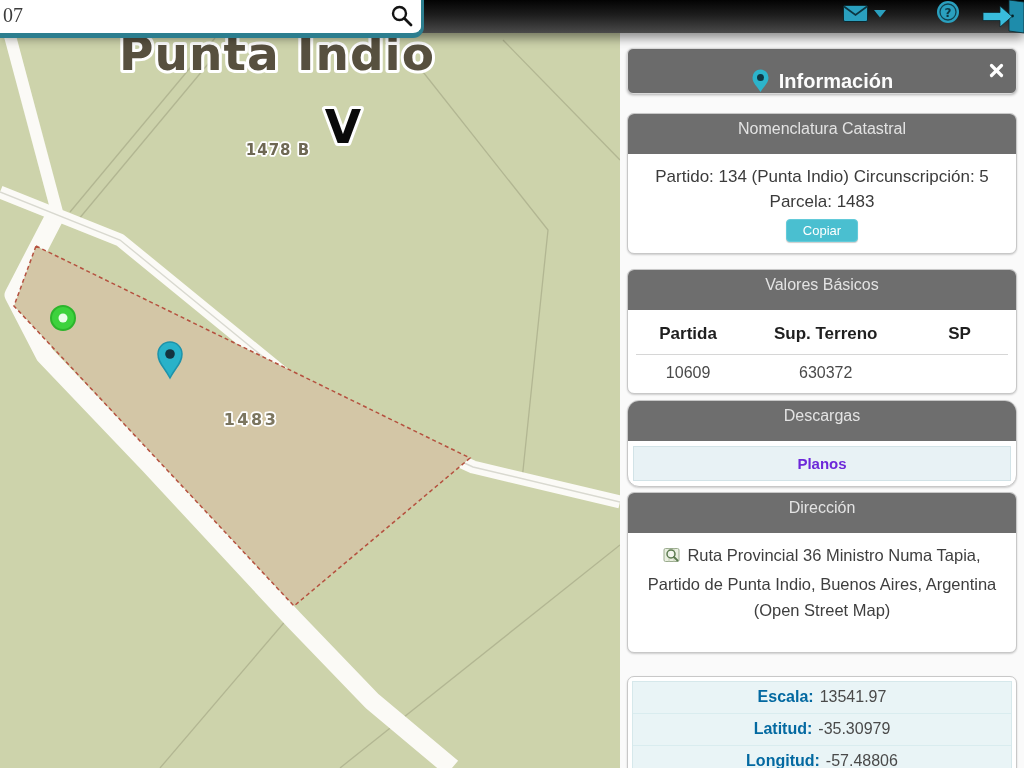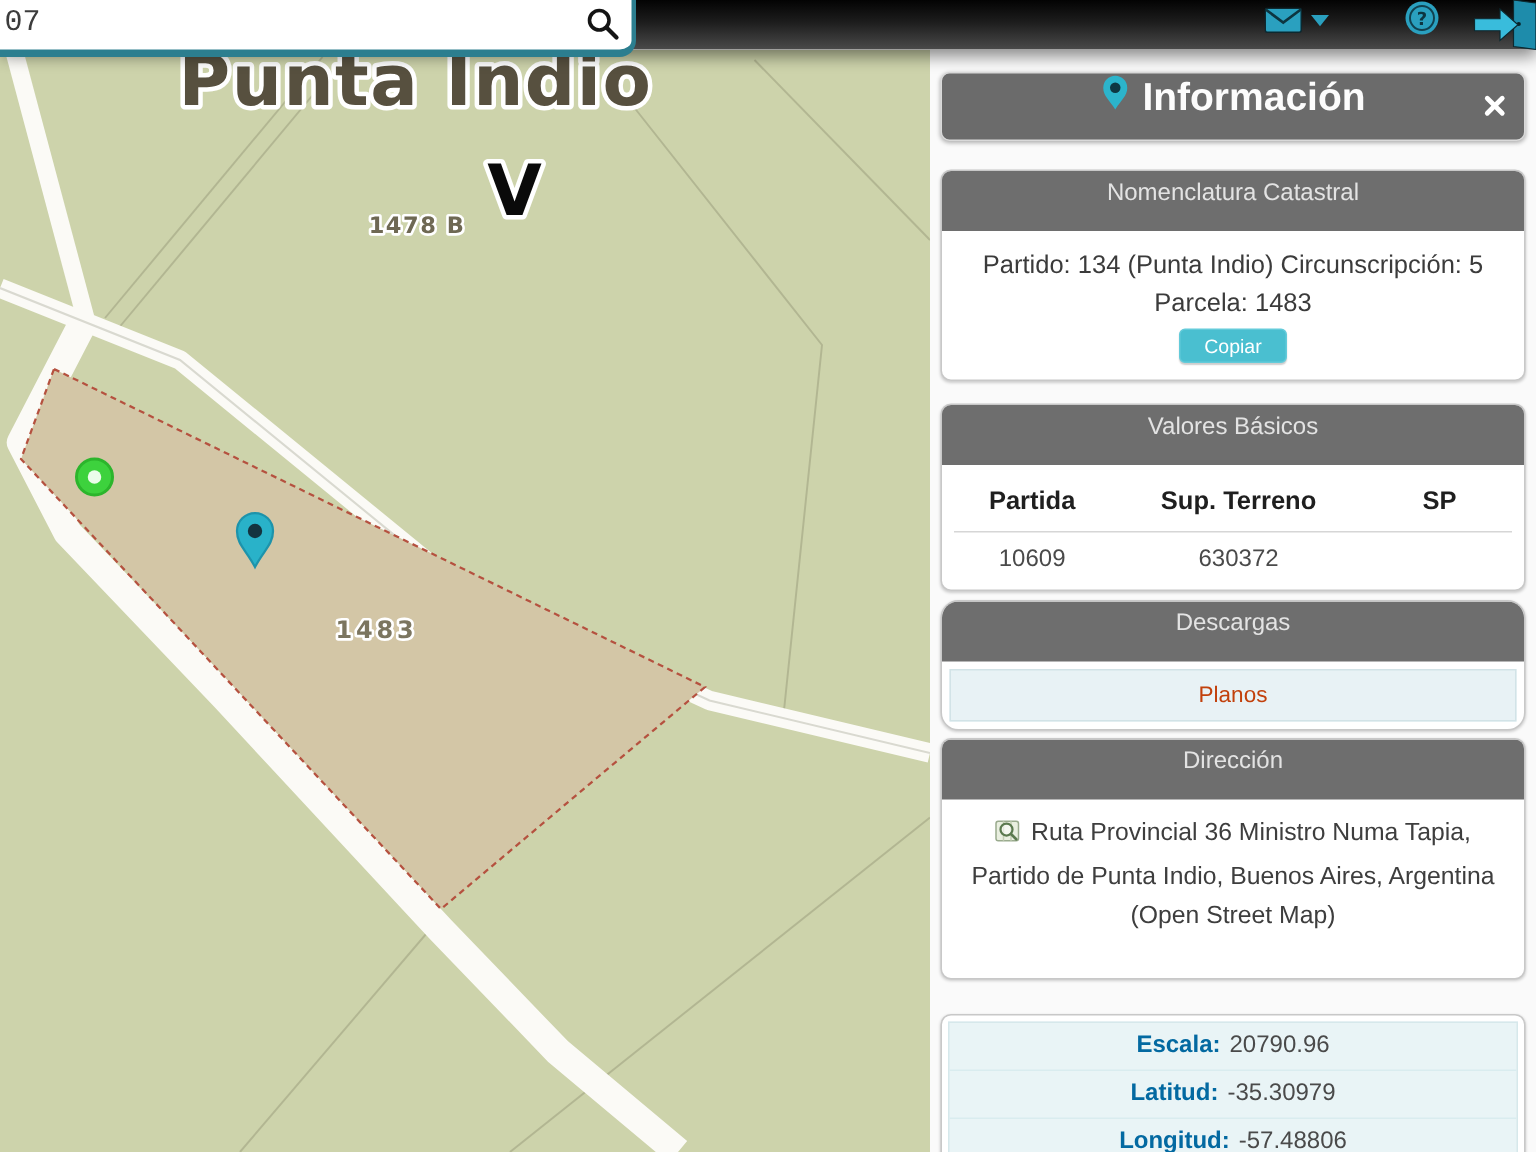--- a/index.html
+++ b/index.html
@@ -16,42 +16,42 @@
     box-shadow:0 5px 10px rgba(0,0,0,.45);
   }
   .search-wrap{
     position:absolute;left:0;top:0;width:421px;height:33px;z-index:30;
     background:#ffffff;
     border-bottom:5px solid #2c7e8f;border-right:3px solid #2c7e8f;
     border-bottom-right-radius:11px;
   }
   .search-input{
     position:absolute;left:0;top:0;width:370px;height:31px;border:none;outline:none;
-    background:transparent;font-family:Liberation Mono, monospace;
+    background:transparent;font-family:Liberation Serif, serif;
     font-size:20px;color:#3c3c3c;padding:0 0 0 3px;
   }
   .search-btn{
     position:absolute;right:4px;top:3px;width:30px;height:28px;
     background:transparent;border:none;padding:0;cursor:pointer;
   }
   .tb-btn{position:absolute;background:transparent;border:none;padding:0;cursor:pointer;display:flex;align-items:center;}
   .mail-btn{left:843px;top:5px;gap:6px;}
   .help-btn{left:936px;top:0px;}
   .exit-btn{left:981px;top:0px;}
   
   .map-area{position:absolute;left:0;top:33px;width:620px;height:735px;overflow:hidden;}
   
   .sidebar{
     position:absolute;left:620px;top:33px;width:404px;height:735px;
     background:#fafafa;box-sizing:border-box;padding:15px 7px 0 7px;
   }
   .panel-header{
-    position:relative;display:flex;align-items:flex-start;justify-content:center;gap:9px;
+    position:relative;display:flex;align-items:flex-end;justify-content:center;gap:9px;
     height:44px;background:#6b6b6b;border:1px solid #d9d9d9;border-radius:6px;
-    color:#fcfcfc;font-size:26px;font-weight:bold;margin-bottom:19px;
+    color:#fcfcfc;font-size:20px;font-weight:bold;margin-bottom:19px;
     box-shadow:0 1px 3px rgba(0,0,0,.3);
   }
   .close-btn{position:absolute;right:12px;top:14px;background:transparent;border:none;padding:0;cursor:pointer;}
   .sec{
     background:#ffffff;border:1px solid #c8c8c8;border-radius:7px;overflow:hidden;
     box-shadow:0 1px 2px rgba(0,0,0,.18);
   }
   .sec-title{
     background:#6e6e6e;color:#e3e3e3;text-align:center;
     font-size:16px;height:40px;line-height:30px;
@@ -67,21 +67,21 @@
   .val-body{padding:4px 8px 8px 8px;}
   .tbl-head{display:flex;font-weight:bold;font-size:17px;color:#1f1f1f;padding:10px 0 10px 0;border-bottom:1px solid #d6d6d6;}
   .tbl-row{display:flex;font-size:16px;color:#4a4a4a;padding:9px 0 3px 0;}
   .c1{width:28%;text-align:center;}
   .c2{width:46%;text-align:center;}
   .c3{width:26%;text-align:center;}
   .sec-desc{margin-bottom:5px;border-radius:12px;}
   .desc-body{padding:5px;}
   .planos-row{
     background:#e8f2f5;border:1px solid #d2e3e7;text-align:center;
-    font-size:15px;font-weight:normal;color:#c2410c;padding:8px 0;cursor:pointer;
+    font-size:15px;font-weight:bold;color:#6d28d9;padding:8px 0;cursor:pointer;
   }
   .sec-dir{margin-bottom:23px;}
   .dir-body{padding:9px 4px 29px 4px;font-size:16.5px;color:#3e3e3e;text-align:center;line-height:26px;}
   .dir-icon{display:inline-block;vertical-align:-3px;margin-right:6px;}
   .ub-body{margin:4px;background:#e9f4f6;border:1px solid #d6e8eb;}
   .ub-row{font-size:16px;text-align:center;padding:6px 0 7px 0;}
   .ub-row + .ub-row, .ub-btn-row{border-top:1px solid #d9ecef;}
   .ub-label{font-weight:bold;color:#0369a1;}
   .ub-value{color:#4a4a4a;margin-left:6px;}
   .ub-btn-row{text-align:center;padding:4px 0 8px 0;}
@@ -193,21 +193,21 @@
         </span><span>Ruta Provincial 36 Ministro Numa Tapia,</span>
       </div>
       <div>Partido de Punta Indio, Buenos Aires, Argentina</div>
       <div>(Open Street Map)</div>
     </div>
   </div>
 
   <div class="sec sec-ub">
     <div class="ub-body">
       <div class="ub-row">
-        <span class="ub-label">Escala:</span><span class="ub-value">20790.96</span>
+        <span class="ub-label">Escala:</span><span class="ub-value">13541.97</span>
       </div>
       <div class="ub-row">
         <span class="ub-label">Latitud:</span><span class="ub-value">-35.30979</span>
       </div>
       <div class="ub-row">
         <span class="ub-label">Longitud:</span><span class="ub-value">-57.48806</span>
       </div>
       <div class="ub-btn-row">
         <button class="copy-btn">Copiar</button>
       </div>

